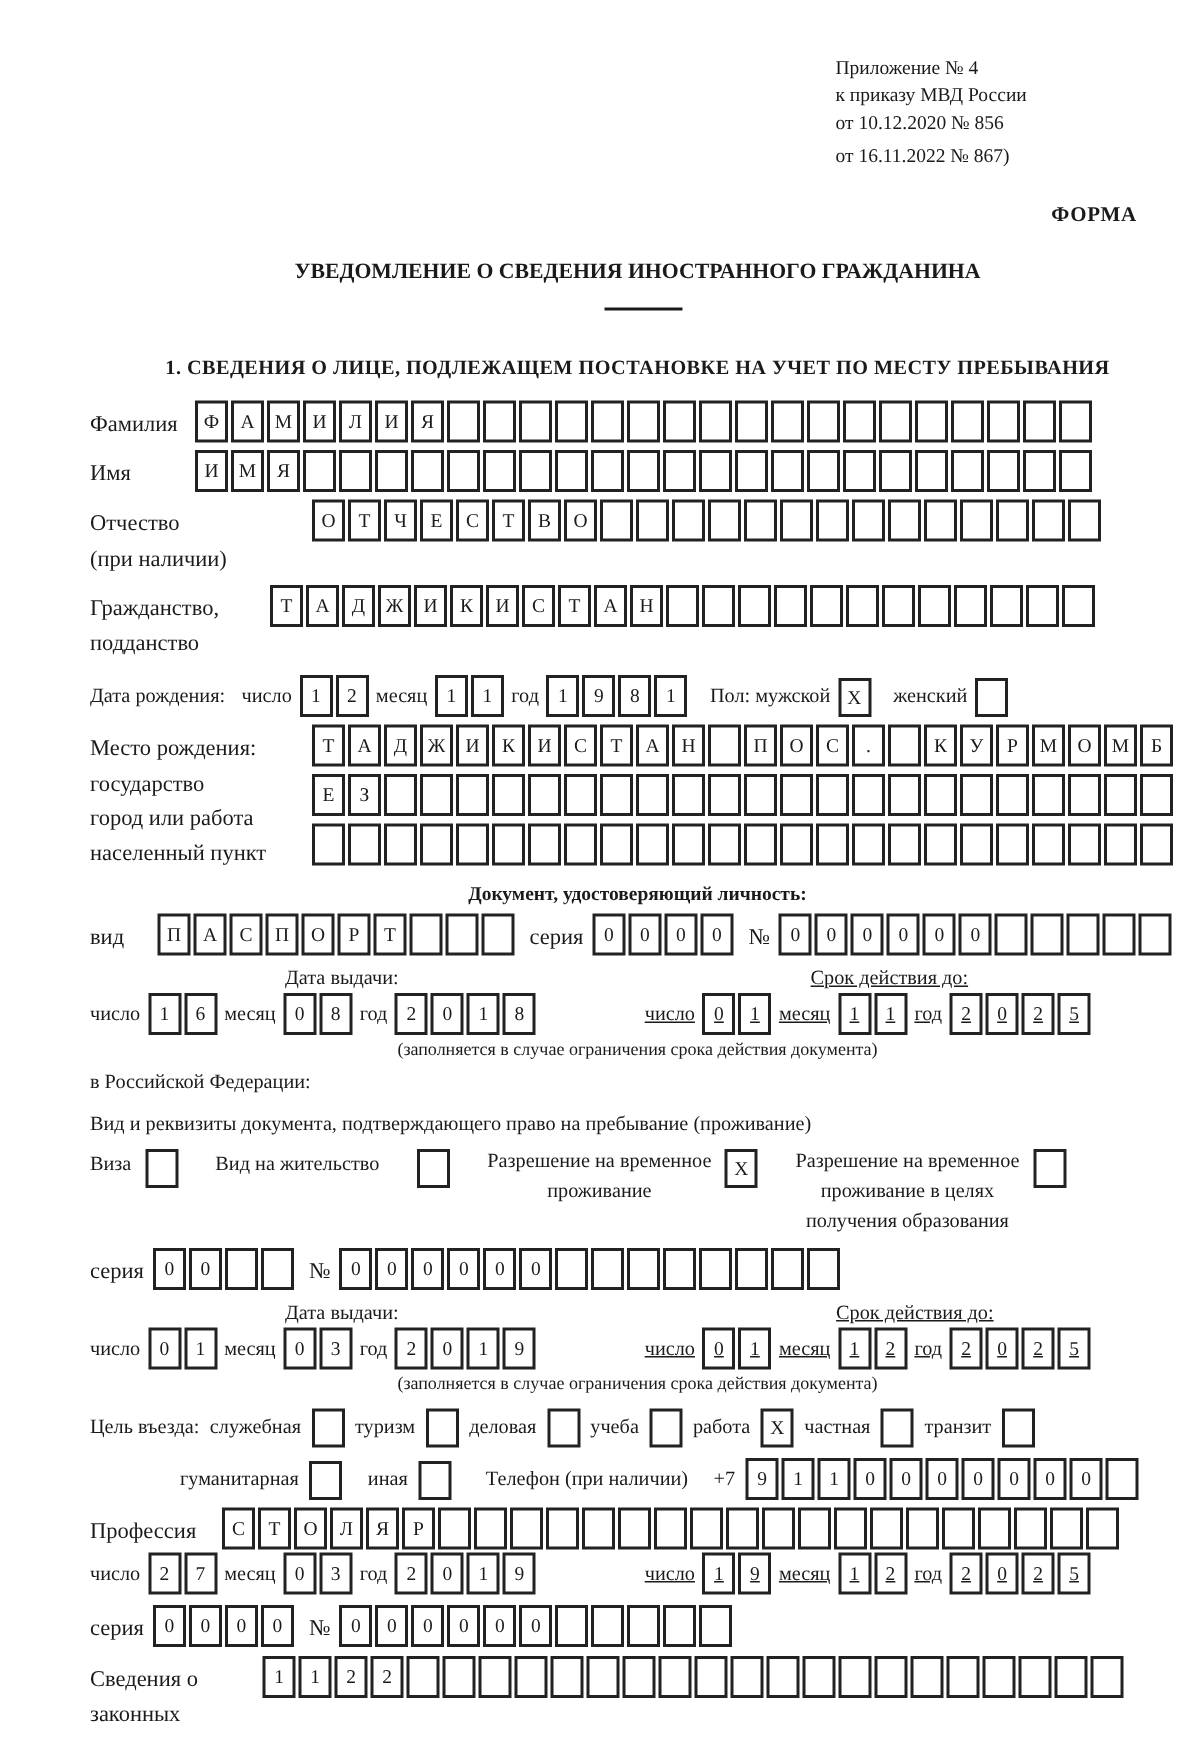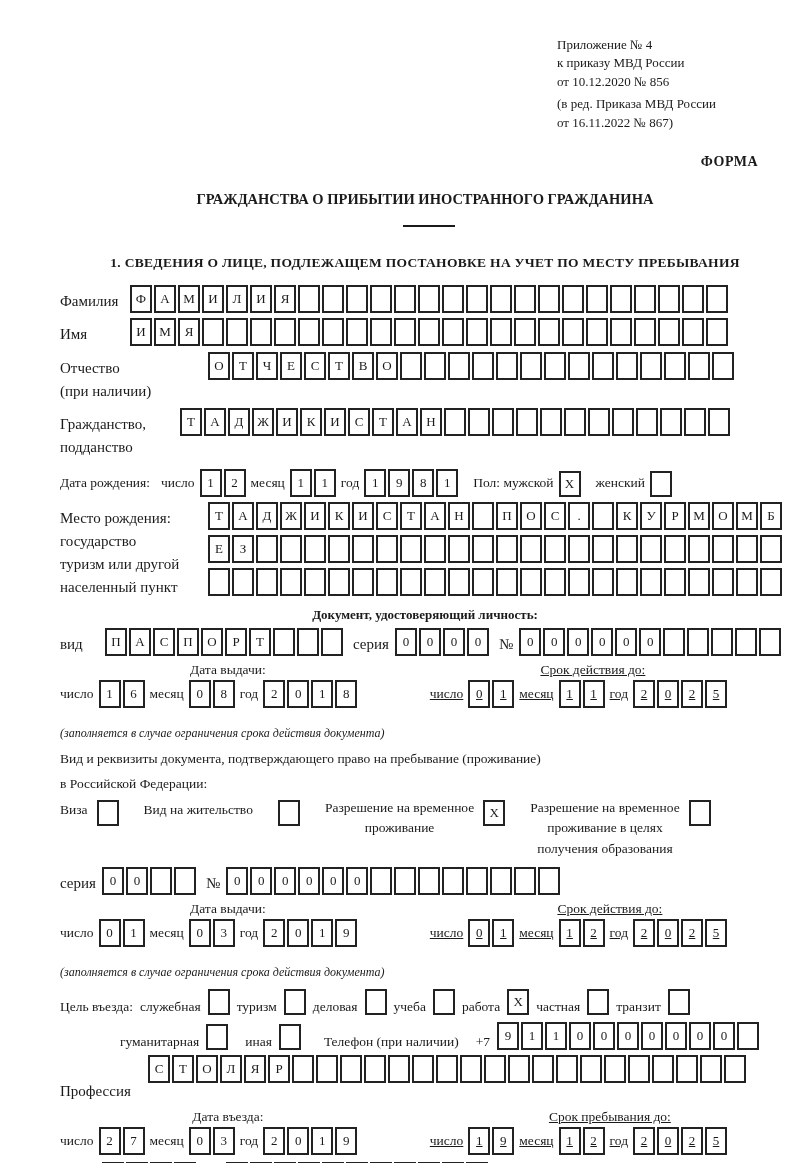--- a/index.html
+++ b/index.html
@@ -22,50 +22,49 @@
   .cbox{width:18px;height:22px;border:2px solid #222;display:flex;align-items:center;justify-content:center;
         font-size:13px;flex:none;margin-top:2px;background:#fff;}
   .stack{display:flex;flex-direction:column;gap:5px;}
   .dgrp{display:flex;align-items:center;gap:5px;font-size:13.5px;}
   .two-col{display:flex;margin-top:6px;}
   .two-col .left{width:46%;flex:none;display:flex;}
   .two-col .right{width:54%;flex:none;display:flex;padding-left:34px;box-sizing:border-box;text-decoration:underline;}
   .col-head{font-size:13.5px;}
   .center-txt{justify-content:center;padding-left:0 !important;}
   .note{font-size:12px;}
-  .note-row{display:flex;justify-content:flex-start;margin-top:18px;font-style:italic;}
+  .note-row{display:flex;justify-content:center;margin-top:2px;}
   .doc-head{font-weight:bold;font-size:13px;text-align:center;margin-top:7px;}
   .plain{font-size:13.5px;margin-top:7px;line-height:1.6;}
   .visa-row{display:flex;align-items:flex-start;gap:9px;margin-top:4px;font-size:13.5px;}
   .visa-row .opt-lbl{padding-top:4px;}
   .ctr{text-align:center;line-height:1.5;}
-  .purpose-row{display:flex;align-items:flex-end;gap:7px;font-size:13.5px;margin-top:7px;flex-wrap:nowrap;}
+  .purpose-row{display:flex;align-items:center;gap:7px;font-size:13.5px;margin-top:7px;flex-wrap:nowrap;}
   .indent60{margin-left:60px;}
   .mig-lbl{width:196px;flex:none;}
   .w115{width:115px;flex:none;}
   .mr6{margin-right:6px;} .ml10{margin-left:10px;} .ml16{margin-left:16px;}
 </style>
 </head>
 <body>
 
 <div class="page">
 
   <div class="hdr-block">
     <div>Приложение № 4</div>
     <div>к приказу МВД России</div>
     <div>от 10.12.2020 № 856</div>
     <div class="gap"></div>
-    <div>(в ред. Приказа МВД России</div>
     <div>от 16.11.2022 № 867)</div>
   </div>
 
   <div class="forma">ФОРМА</div>
 
   <div class="title">
-    <div>ГРАЖДАНСТВА О ПРИБЫТИИ ИНОСТРАННОГО ГРАЖДАНИНА</div>
+    <div>УВЕДОМЛЕНИЕ О СВЕДЕНИЯ ИНОСТРАННОГО ГРАЖДАНИНА</div>
     <div><span class="blank-line"></span></div>
   </div>
 
   <div class="sec-head">1. СВЕДЕНИЯ О ЛИЦЕ, ПОДЛЕЖАЩЕМ ПОСТАНОВКЕ НА УЧЕТ ПО МЕСТУ ПРЕБЫВАНИЯ</div>
 
   <div class="row" style="margin-top:14px;">
     <div class="lbl w70">Фамилия</div>
     <div class="cells">
         <div class="cell">Ф</div>
         <div class="cell">А</div>
@@ -213,21 +212,21 @@
       <div class="cbox">X</div>
       <span class="ml10">женский</span>
       <div class="cbox"></div>
     </div>
   </div>
 
   <div class="row">
     <div class="lbl w148">
       <div>Место рождения:</div>
       <div>государство</div>
-      <div>туризм или другой</div>
+      <div>город или работа</div>
       <div>населенный пункт</div>
     </div>
     <div class="stack">
       <div class="cells">
           <div class="cell">Т</div>
           <div class="cell">А</div>
           <div class="cell">Д</div>
           <div class="cell">Ж</div>
           <div class="cell">И</div>
           <div class="cell">К</div>
@@ -389,22 +388,22 @@
             <div class="cell">2</div>
             <div class="cell">5</div>
           </div>
       </div>
     </div>
   </div>
   <div class="note-row">
     <span class="note">(заполняется в случае ограничения срока действия документа)</span>
   </div>
 
+  <div class="plain" style="margin-top:3px;">в Российской Федерации:</div>
   <div class="plain">Вид и реквизиты документа, подтверждающего право на пребывание (проживание)</div>
-  <div class="plain" style="margin-top:3px;">в Российской Федерации:</div>
 
   <div class="visa-row">
     <span class="opt-lbl">Виза</span>
     <div class="cbox"></div>
     <span class="opt-lbl ml16">Вид на жительство</span>
     <div class="cbox ml16"></div>
     <div class="ctr ml16">
       <div>Разрешение на временное</div>
       <div>проживание</div>
     </div>
@@ -530,21 +529,21 @@
         <div class="cell">0</div>
         <div class="cell">0</div>
         <div class="cell">0</div>
         <div class="cell">0</div>
         <div class="cell">0</div>
         <div class="cell"></div>
       </div>
   </div>
 
   <div class="row">
-    <div class="lbl w70" style="width:88px;margin-top:20px;">Профессия</div>
+    <div class="lbl w70" style="width:88px;">Профессия</div>
     <div class="cells">
         <div class="cell">С</div>
         <div class="cell">Т</div>
         <div class="cell">О</div>
         <div class="cell">Л</div>
         <div class="cell">Я</div>
         <div class="cell">Р</div>
         <div class="cell"></div>
         <div class="cell"></div>
         <div class="cell"></div>
@@ -560,24 +559,20 @@
         <div class="cell"></div>
         <div class="cell"></div>
         <div class="cell"></div>
         <div class="cell"></div>
         <div class="cell"></div>
         <div class="cell"></div>
         <div class="cell"></div>
       </div>
   </div>
 
-  <div class="two-col">
-    <div class="left col-head" style="justify-content:center;">Дата въезда:</div>
-    <div class="right col-head" style="justify-content:center;">Срок пребывания до:</div>
-  </div>
   <div class="two-col" style="margin-top:2px;">
     <div class="left">
       <div class="dgrp">
         <span>число</span>
         <div class="cells">
             <div class="cell">2</div>
             <div class="cell">7</div>
           </div>
         <span>месяц</span>
         <div class="cells">

